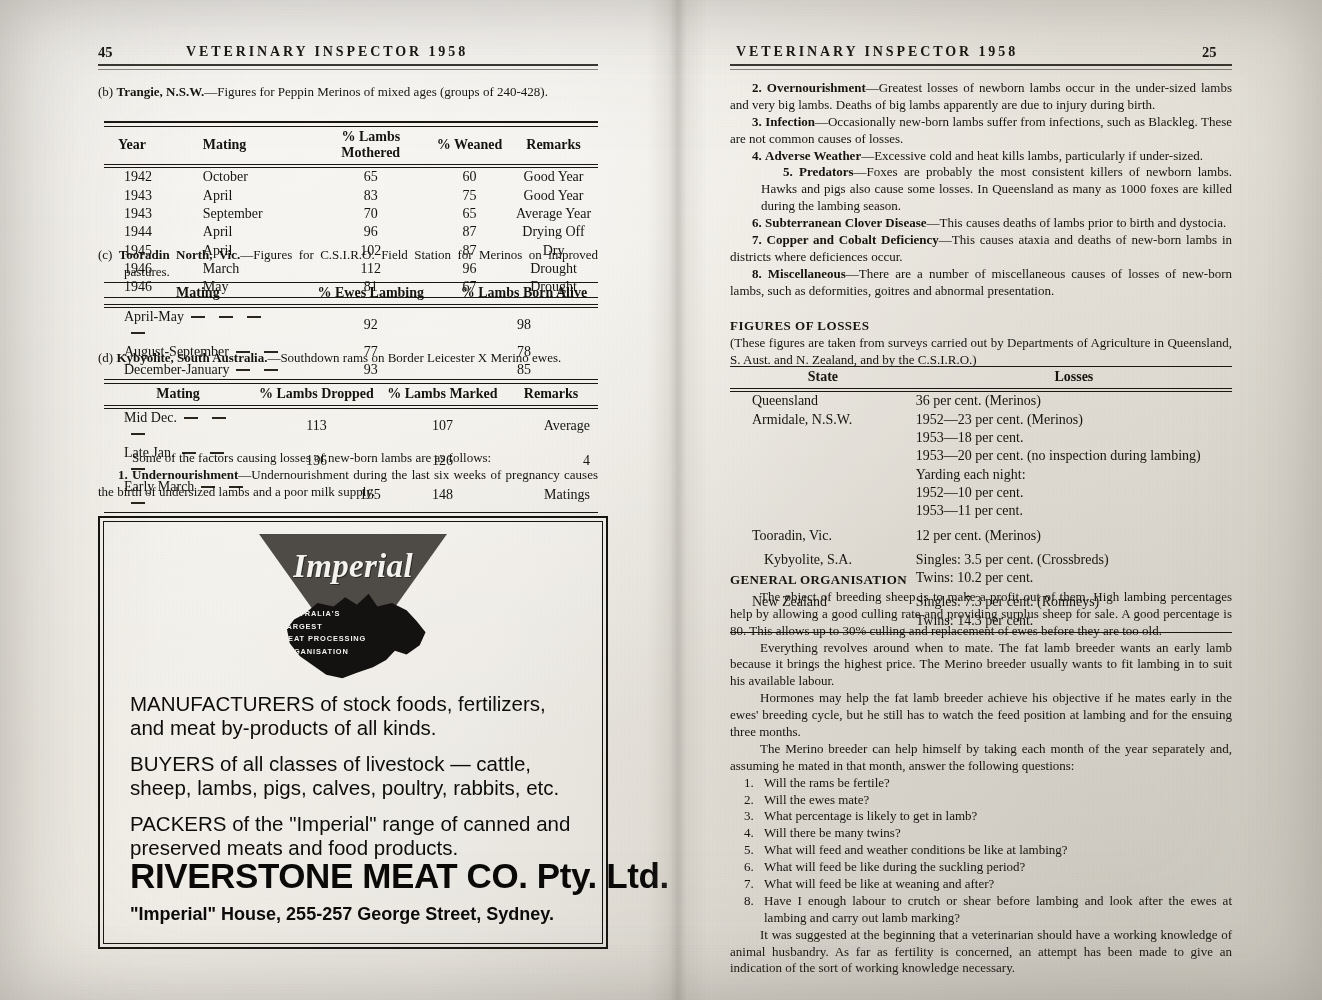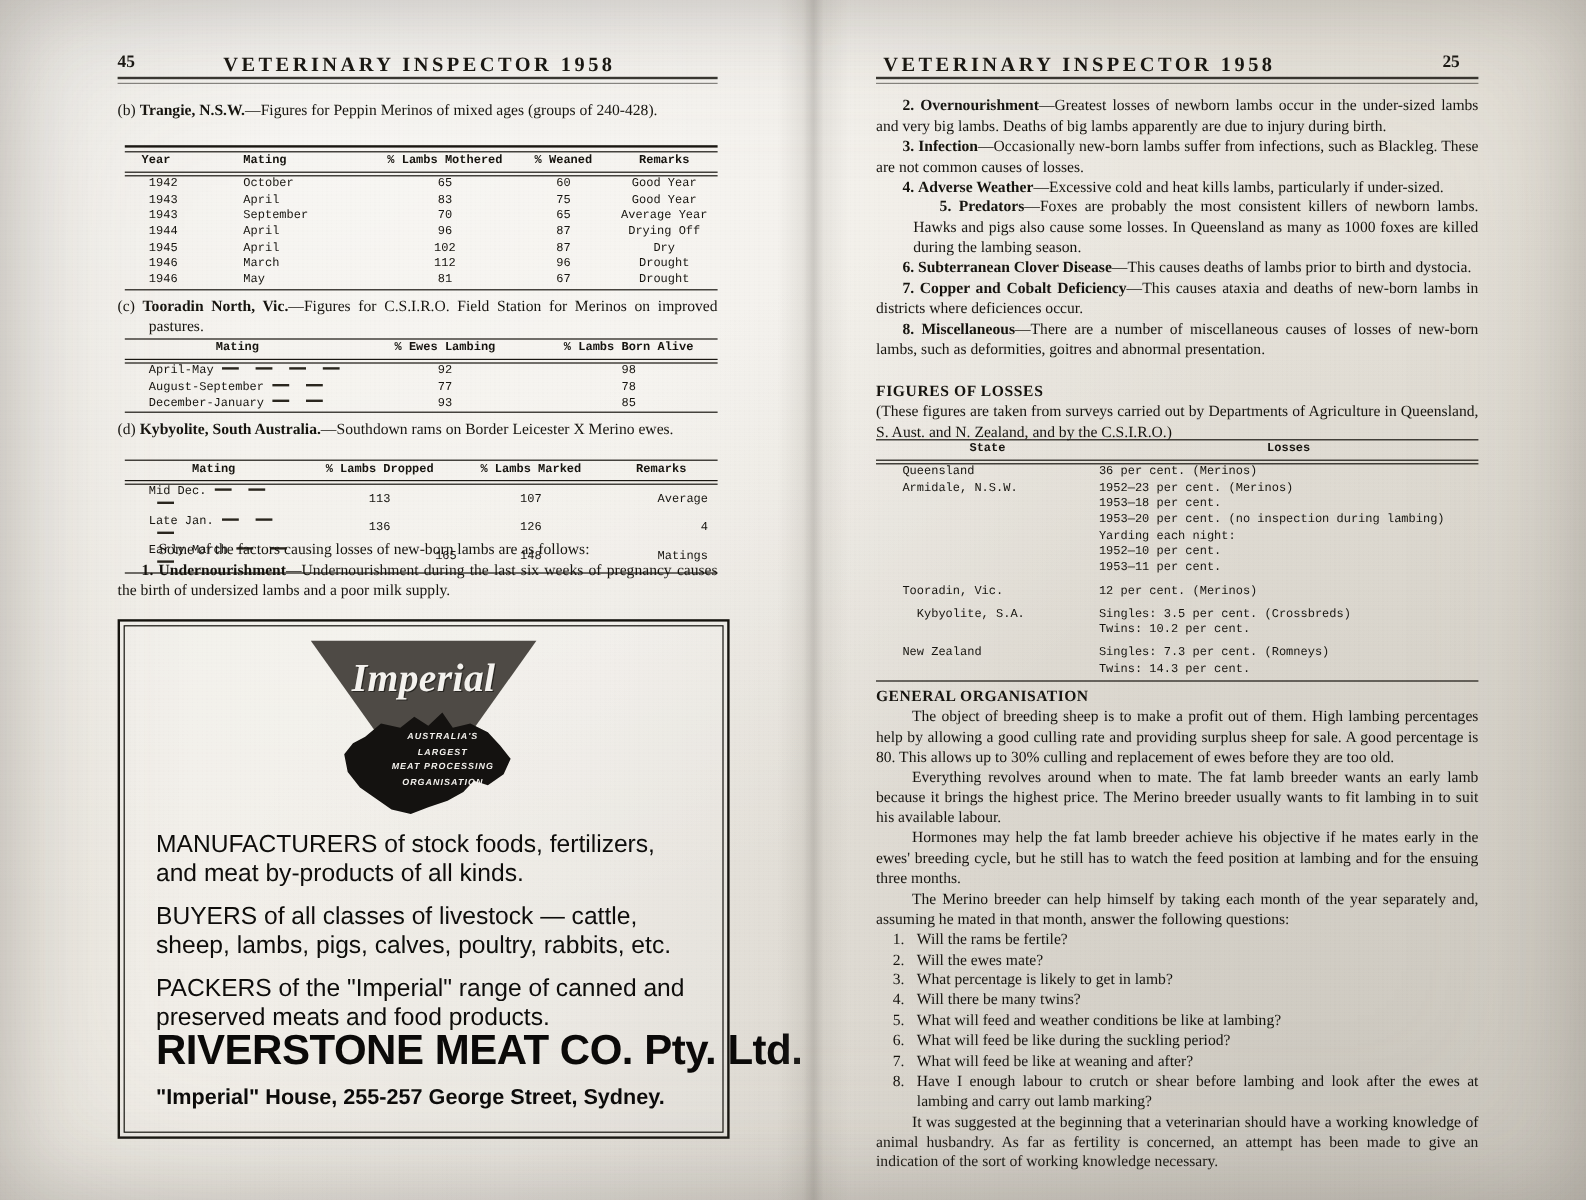--- a/index.html
+++ b/index.html
@@ -22,33 +22,33 @@
       repeating-linear-gradient(90deg, rgba(0,0,0,.014) 0 1px, rgba(0,0,0,0) 1px 4px);}
   .gutter{position:absolute;left:648px;top:0;width:60px;height:1000px;
     background:linear-gradient(90deg,rgba(255,255,255,0) 0%,rgba(150,145,135,.16) 35%,rgba(110,105,98,.30) 50%,rgba(150,145,135,.14) 64%,rgba(255,255,255,0) 100%);}
   .vignette{position:absolute;inset:0;pointer-events:none;
     box-shadow: inset 0 0 70px rgba(95,90,82,.30), inset 0 0 160px rgba(120,114,104,.16);}
 
   .page{position:absolute;top:0;height:1000px;color:#16140f;}
   .page-left{left:0;width:660px;}
   .page-right{left:662px;width:660px;}
 
-  .runhead{position:absolute;top:44px;font-weight:bold;font-size:17px;letter-spacing:2.9px;}
+  .runhead{position:absolute;top:44px;font-weight:bold;font-size:14px;letter-spacing:2.9px;}
   .runhead-c{white-space:nowrap;}
   .folio{position:absolute;top:44px;font-weight:bold;font-size:14.5px;}
   .rule-head{position:absolute;height:2px;background:#1a1712;opacity:.86;}
   .rule-head.thin{height:1px;opacity:.5;}
 
   .body{position:absolute;font-size:13px;line-height:1.30;text-align:justify;}
   .body p{margin:0;}
   .ind{text-indent:26px;}
   b,strong{font-weight:bold;}
 
   
-  table{border-collapse:collapse;font-size:10px;width:100%;font-family:Liberation Mono, monospace;}
+  table{border-collapse:collapse;font-size:14px;width:100%;}
   table th{font-weight:bold;padding:2px 0 3px 0;}
   table td{padding:1.2px 0;}
   .tbl-wrap{position:absolute;}
   .hr-d{border-top:2px solid #1a1712;border-bottom:1px solid #1a1712;height:3px;margin:0;}
   .hr-s{border-top:1.4px solid #1a1712;height:0;margin:0;}
   .hr-b{border-top:1.6px solid #1a1712;border-bottom:1.4px solid #1a1712;height:2px;margin:0;}
   .c{text-align:center;}
   .l{text-align:left;}
   .r{text-align:right;}
 
@@ -65,23 +65,23 @@
        border-left:94px solid transparent;border-right:94px solid transparent;
        border-top:132px solid #4e4a45;}
   .imp{position:absolute;left:0;top:14px;width:188px;text-align:center;
        font-family:"Liberation Serif",serif;font-style:italic;font-weight:bold;
        font-size:33px;color:#f4f2ee;letter-spacing:.3px;
        text-shadow:1px 1px 0 #2a2824;}
   .aus{position:absolute;left:22px;top:56px;width:146px;height:92px;background:#141210;
        clip-path:polygon(16% 26%,25% 14%,36% 18%,44% 8%,52% 16%,60% 4%,66% 18%,76% 14%,86% 22%,
                          93% 34%,99% 46%,95% 60%,86% 70%,78% 66%,72% 76%,63% 84%,52% 90%,
                          42% 96%,31% 92%,22% 82%,13% 72%,6% 58%,4% 42%,9% 32%);}
-  .aus-txt{position:absolute;left:37px;top:74px;width:146px;text-align:center;color:#f2f0ec;
+  .aus-txt{position:absolute;left:22px;top:74px;width:146px;color:#f2f0ec;
            font-family:"Liberation Sans",sans-serif;font-weight:bold;font-size:7.4px;
-           line-height:1.72;letter-spacing:.9px;font-style:italic;}
+           line-height:1.72;letter-spacing:.9px;}
   .ad-lines{position:absolute;left:26px;top:170px;width:448px;
             font-family:"Liberation Sans",sans-serif;font-size:20.5px;line-height:1.19;
             color:#0e0d0b;}
   .ad-lines p{margin:0 0 11px 0;}
   .ad-co{position:absolute;left:26px;top:334px;width:452px;
          font-family:"Liberation Sans",sans-serif;font-weight:bold;font-size:35px;
          letter-spacing:-.4px;color:#0b0a09;white-space:nowrap;}
   .ad-addr{position:absolute;left:26px;top:382px;width:452px;
            font-family:"Liberation Sans",sans-serif;font-weight:bold;font-size:18px;
            color:#0b0a09;white-space:nowrap;}

